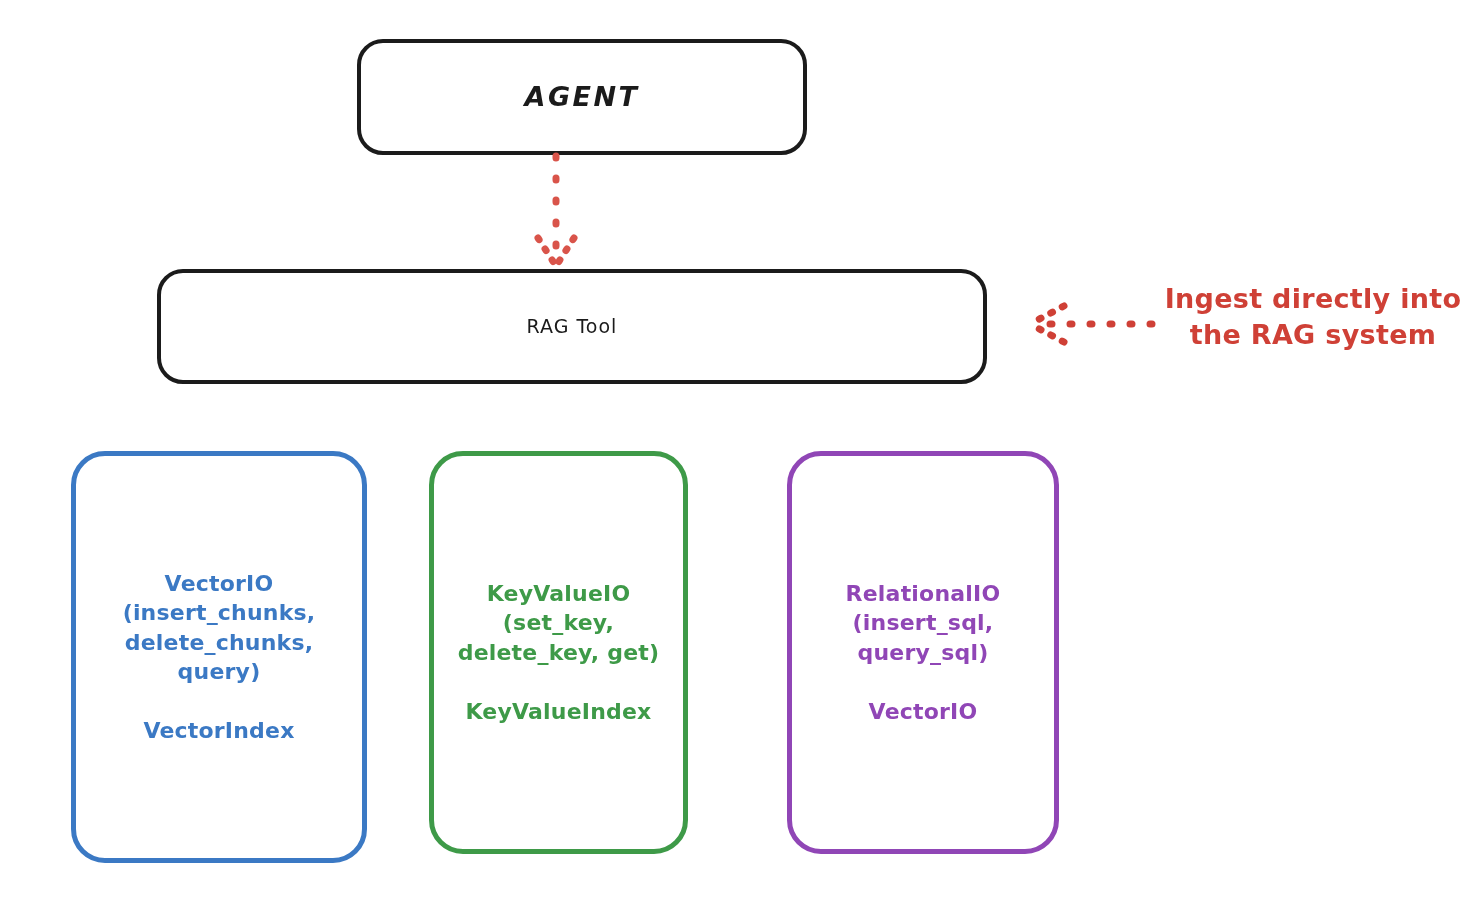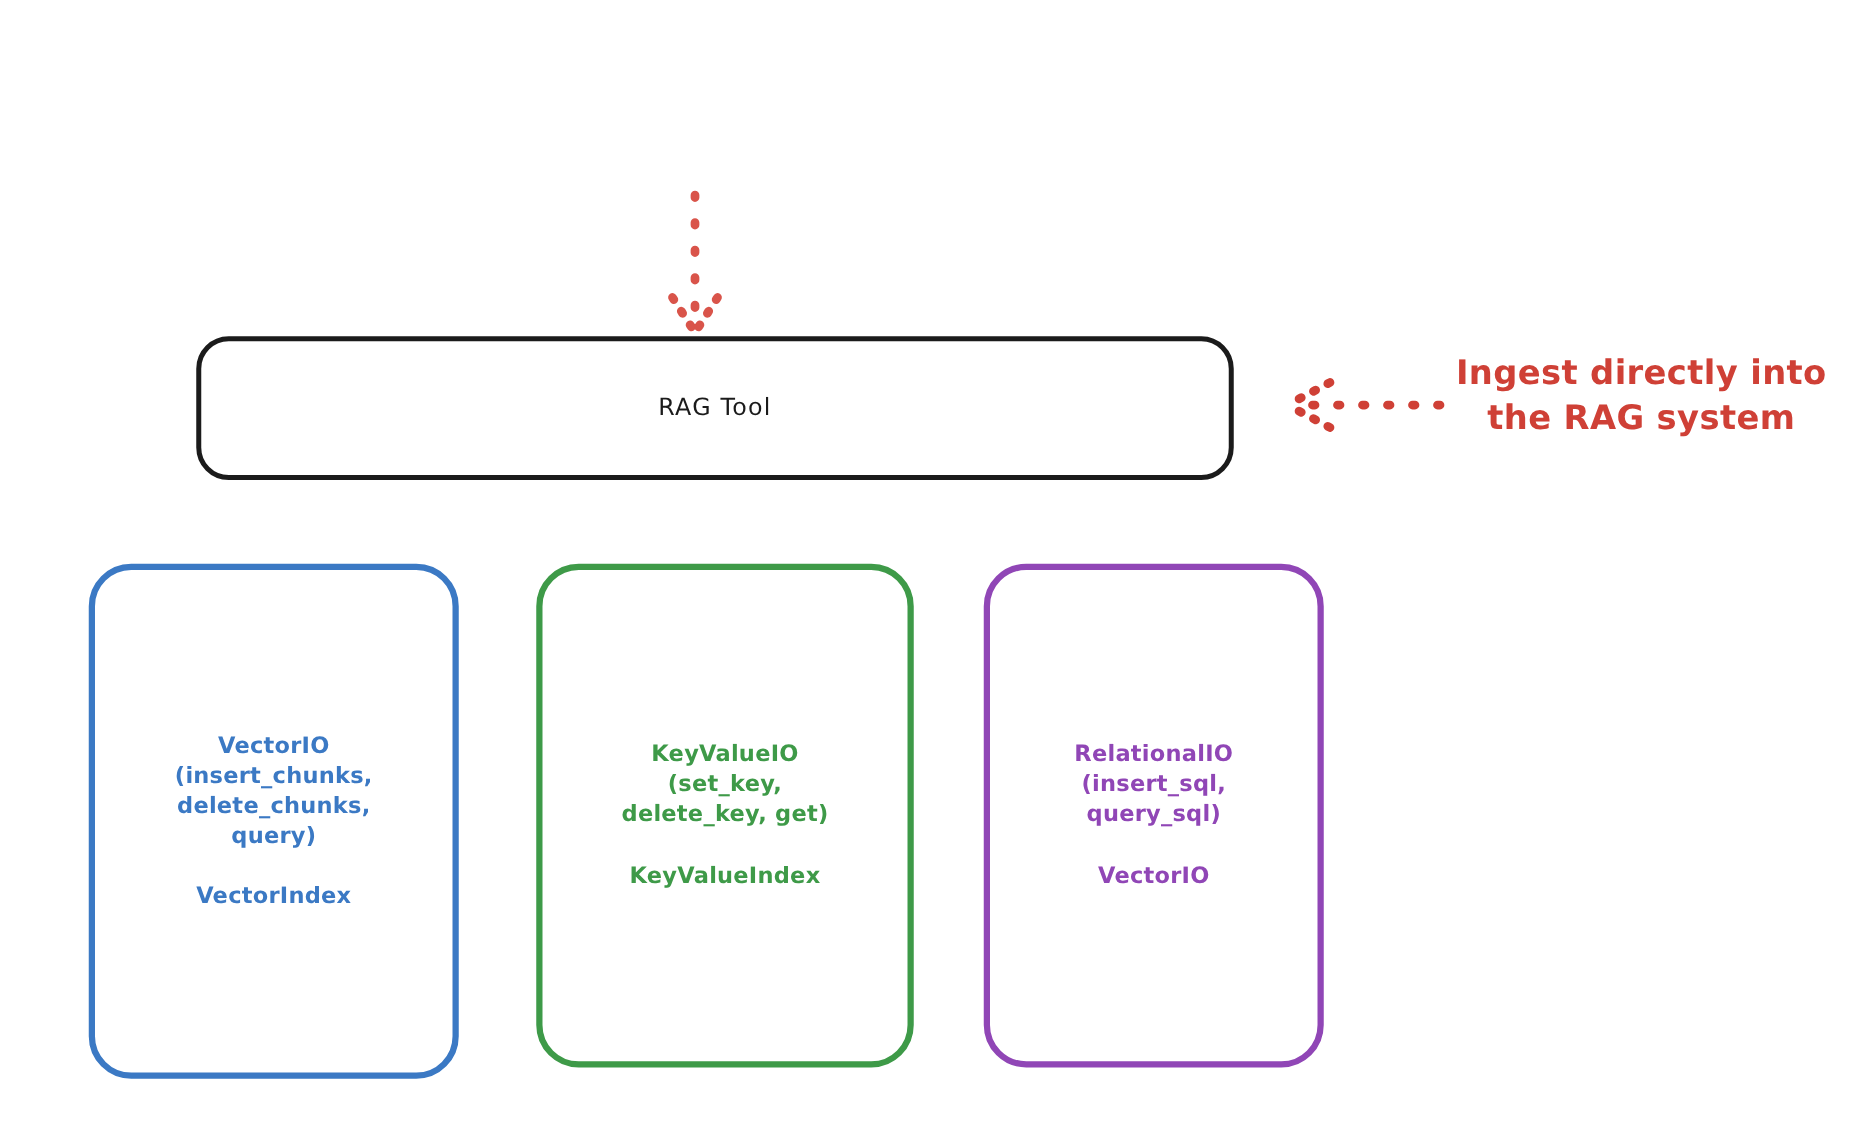--- a/index.html
+++ b/index.html
@@ -56,33 +56,33 @@
   }
 
   
   .card {
     border-width: 5px;
     border-style: solid;
     border-radius: 34px;
     align-items: center;
   }
   .card .node-label {
-    font-size: 18px;
+    font-size: 22px;
     font-weight: 600;
     line-height: 1.34;
     letter-spacing: 0.2px;
   }
   #node-vectorio {
     left: 71px; top: 451px; width: 296px; height: 412px;
     border-color: #3b79c4;
   }
   #node-vectorio .node-label { color: #3b79c4; }
 
   #node-keyvalueio {
-    left: 429px; top: 451px; width: 302px; height: 403px;
+    left: 429px; top: 451px; width: 259px; height: 403px;
     border-color: #3e9a48;
   }
   #node-keyvalueio .node-label { color: #3e9a48; }
 
   #node-relationalio {
     left: 787px; top: 451px; width: 272px; height: 403px;
     border-color: #9046b6;
   }
   #node-relationalio .node-label { color: #9046b6; }
 
@@ -107,20 +107,23 @@
     overflow: visible;
   }
   #connector-agent-ragtool { left: 498px; top: 150px; width: 120px; height: 130px; }
   #connector-ingest-arrow  { left: 1018px; top: 296px; width: 140px; height: 56px; }
 </style>
 </head>
 <body>
 
 <div id="canvas">
 
+  <div class="node box-dark" id="node-agent">
+    <span class="node-label">AGENT</span>
+  </div>
 
   <svg class="connector" id="connector-agent-ragtool" viewBox="0 0 120 130">
     <line x1="58" y1="6" x2="58" y2="104" stroke="#d9544a" stroke-width="7" stroke-linecap="round" stroke-dasharray="2 20"></line>
     <g stroke="#d9544a" stroke-width="7" stroke-linecap="round" stroke-dasharray="2 11" fill="none">
       <path d="M40 88 L58 116"></path>
       <path d="M76 88 L58 116"></path>
     </g>
   </svg>
 
   <div class="node box-dark" id="node-ragtool">

